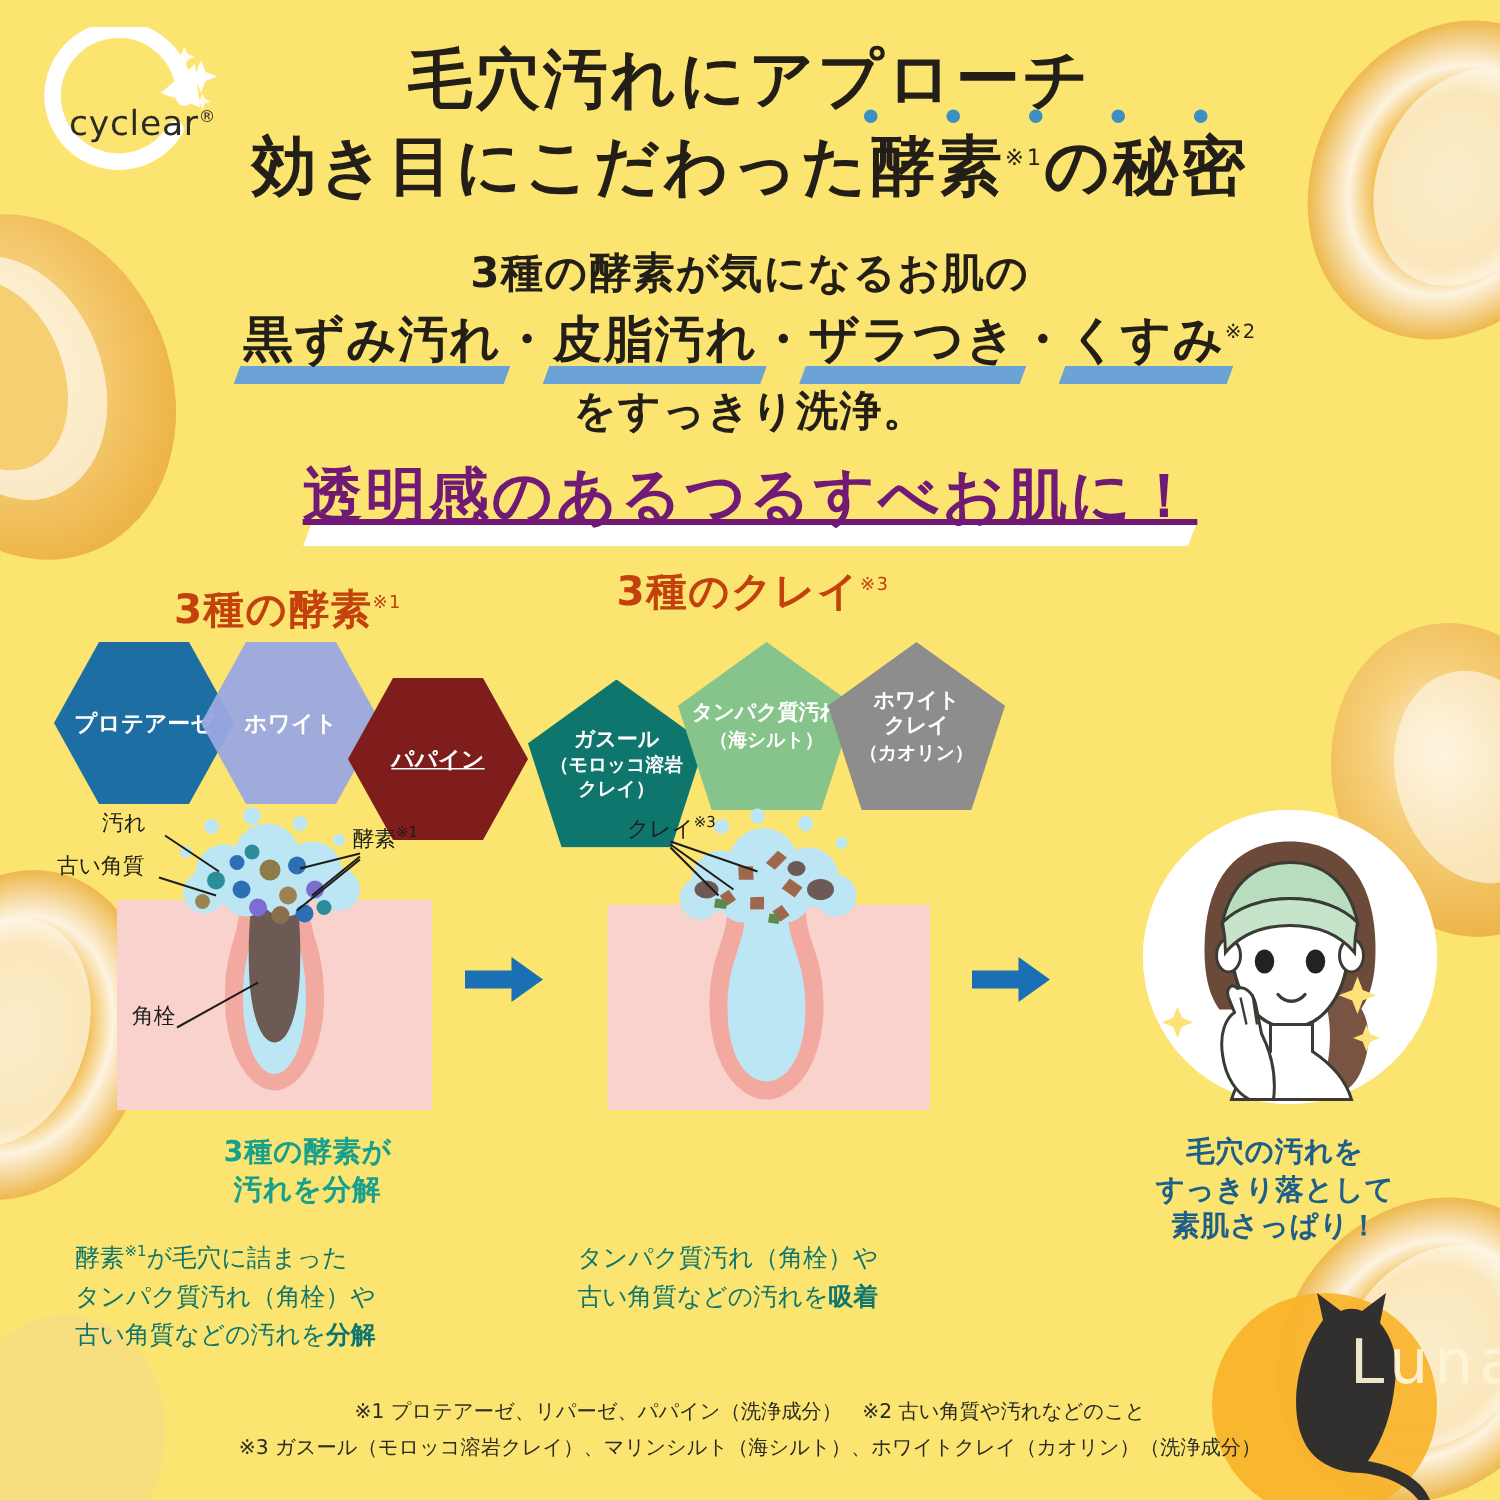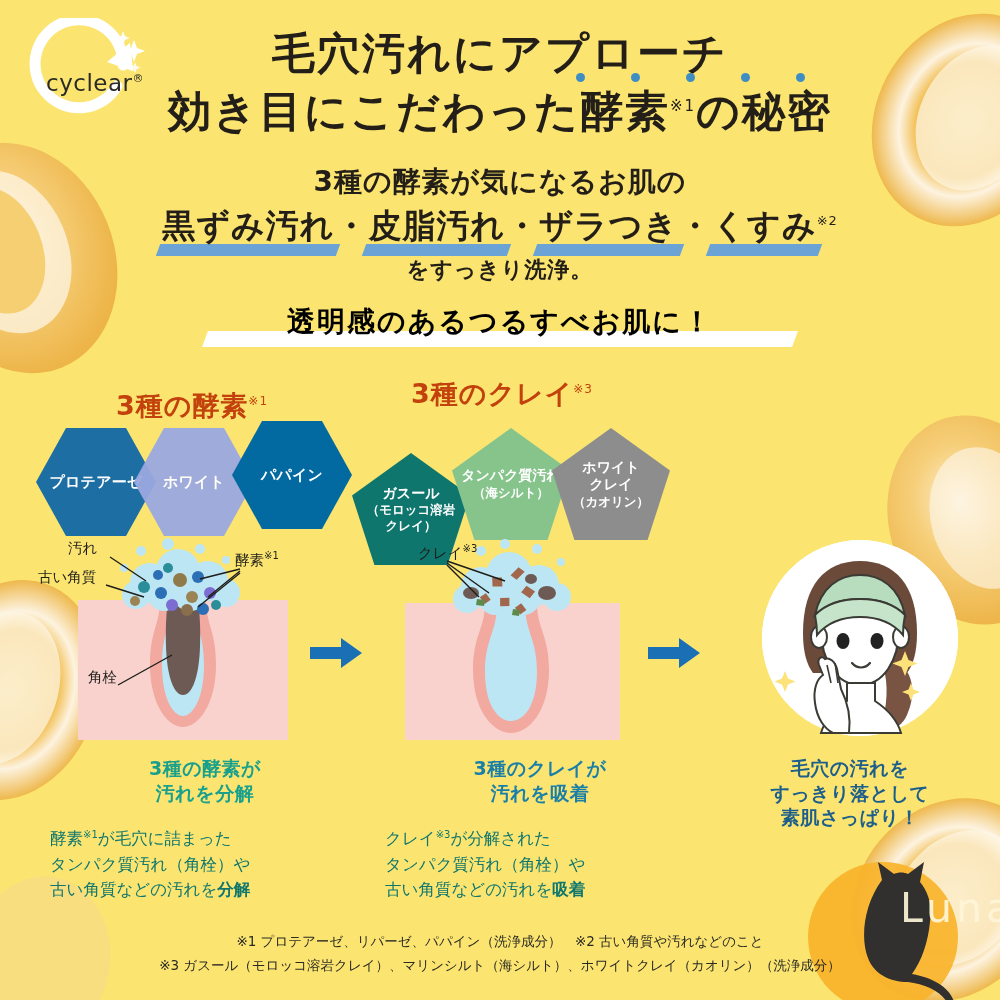--- a/index.html
+++ b/index.html
@@ -26,24 +26,24 @@
 
   .sub{position:absolute;width:100%;text-align:center;color:#231f18;font-weight:700;
        font-size:28px;letter-spacing:1px;line-height:1.35;}
   .sub2{position:absolute;width:100%;text-align:center;color:#231f18;font-weight:700;
         font-size:33px;letter-spacing:1px;white-space:nowrap;}
   .sub2 .sup{font-size:13px;vertical-align:super;font-weight:400;}
   .hl{position:relative;display:inline-block;}
   .hl::after{content:"";position:absolute;left:-4px;right:-4px;bottom:-7px;height:12px;
      background:#6ba3d6;transform:skewX(-20deg);z-index:-1;}
   .sub3{position:absolute;width:100%;text-align:center;color:#231f18;font-weight:700;
-        font-size:22px;letter-spacing:1px;}
+        font-size:28px;letter-spacing:1px;}
   .banner{position:absolute;width:100%;text-align:center;}
-  .banner .txt{position:relative;display:inline-block;color:#000000;font-weight:700;
-        font-size:28px;letter-spacing:2px;z-index:2;}
+  .banner .txt{position:relative;display:inline-block;color:#701a75;font-weight:700;
+        font-size:40px;letter-spacing:2px;z-index:2;text-decoration:underline;}
   .banner .bar{position:absolute;left:50%;transform:translateX(-50%) skewX(-20deg);
         bottom:-6px;height:16px;background:#ffffff;z-index:1;}
 
   
   .grp-title{position:absolute;color:#c2410c;font-weight:700;font-size:27px;letter-spacing:1px;
         text-align:center;}
   .grp-title .sup{font-size:12px;vertical-align:super;font-weight:400;}
 
   
   .hex{position:absolute;width:120px;height:108px;display:flex;align-items:center;justify-content:center;
@@ -164,21 +164,21 @@
   <div class="grp-title" style="left:352px;top:376px;width:300px;">
     <span>3種のクレイ</span><span class="sup">※3</span>
   </div>
 
   <div class="hex" style="left:36px;top:428px;background:#1d6fa3;">
       <span>プロテアーゼ</span>
     </div>
   <div class="hex" style="left:134px;top:428px;background:#9aa8e0;opacity:.95;">
       <span>ホワイト</span>
     </div>
-  <div class="hex" style="left:232px;top:421px;background:#0369a1;">
+  <div class="hex" style="left:232px;top:452px;background:#7f1d1d;text-decoration:underline;">
       <span>パパイン</span>
     </div>
 
   <div class="pent" style="left:352px;top:453px;background:#0f766e;">
     <div>
       <div>ガスール</div>
       <div class="small">（モロッコ溶岩</div>
       <div class="small">クレイ）</div>
     </div>
   </div>
@@ -337,26 +337,21 @@
   <div class="step-h" style="left:60px;top:756px;width:290px;color:#18a08d;">
     <div>3種の酵素が</div>
     <div>汚れを分解</div>
   </div>
   <div class="step-b" style="left:50px;top:826px;width:310px;">
     <div><span>酵素</span><span class="sup">※1</span><span>が毛穴に詰まった</span></div>
     <div>タンパク質汚れ（角栓）や</div>
     <div><span>古い角質などの汚れを</span><b>分解</b></div>
   </div>
 
-  <div class="step-h" style="left:395px;top:756px;width:290px;color:#1a7fa8;">
-    <div>3種のクレイが</div>
-    <div>汚れを吸着</div>
-  </div>
   <div class="step-b" style="left:385px;top:826px;width:310px;">
-    <div><span>クレイ</span><span class="sup">※3</span><span>が分解された</span></div>
     <div>タンパク質汚れ（角栓）や</div>
     <div><span>古い角質などの汚れを</span><b>吸着</b></div>
   </div>
 
   <div class="step-h" style="left:715px;top:756px;width:270px;color:#1d5f8a;">
     <div>毛穴の汚れを</div>
     <div>すっきり落として</div>
     <div>素肌さっぱり！</div>
   </div>
 

